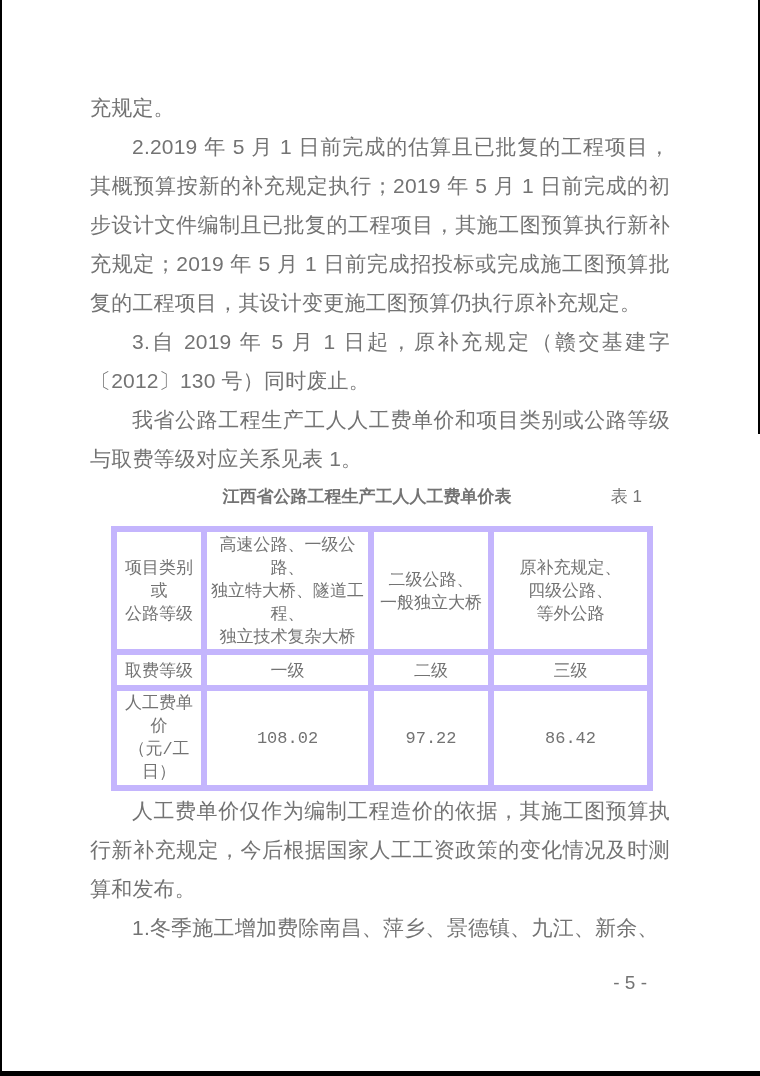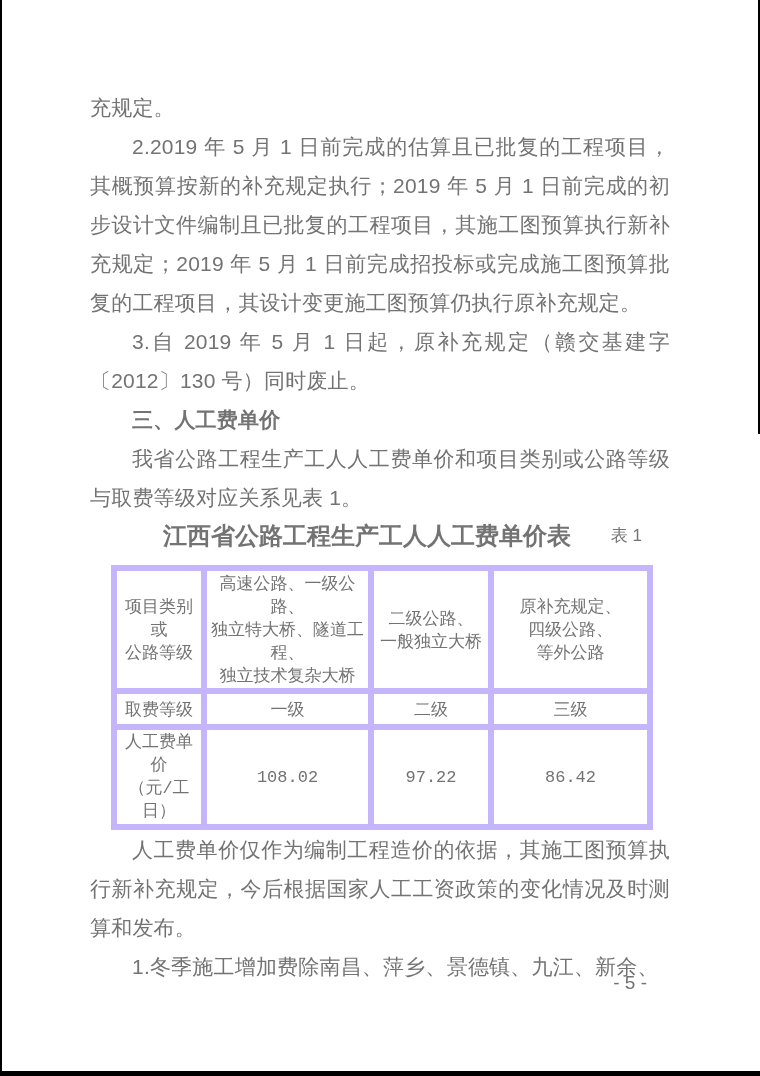--- a/index.html
+++ b/index.html
@@ -42,21 +42,21 @@
   .table-title-row {
     position: relative;
     height: 30px;
     line-height: 30px;
     margin: 4px 0 14px 0;
     text-align: center;
     padding-right: 26px;
   }
   .table-title {
     font-weight: bold;
-    font-size: 24px;
+    font-size: 17px;
   }
   .table-tag {
     position: absolute;
     right: 28px;
     top: 0;
     font-family: Liberation Sans, sans-serif;
     font-size: 17px;
     font-weight: normal;
   }
 
@@ -101,21 +101,20 @@
 
 <div class="page">
   <div class="edge edge-left"></div>
   <div class="edge edge-right"></div>
   <div class="edge edge-bottom"></div>
 
   <div class="content">
     <p class="para">充规定。</p>
     <p class="para indent">2.2019 年 5 月 1 日前完成的估算且已批复的工程项目，其概预算按新的补充规定执行；2019 年 5 月 1 日前完成的初步设计文件编制且已批复的工程项目，其施工图预算执行新补充规定；2019 年 5 月 1 日前完成招投标或完成施工图预算批复的工程项目，其设计变更施工图预算仍执行原补充规定。</p>
     <p class="para indent">3.自 2019 年 5 月 1 日起，原补充规定（赣交基建字〔2012〕130 号）同时废止。</p>
-    <p class="para indent bold">三、人工费单价</p>
     <p class="para indent">我省公路工程生产工人人工费单价和项目类别或公路等级与取费等级对应关系见表 1。</p>
 
     <div class="table-title-row">
       <span class="table-title">江西省公路工程生产工人人工费单价表</span>
       <span class="table-tag">表 1</span>
     </div>
 
     <table class="fee-table">
       <colgroup>
         <col class="c1">

